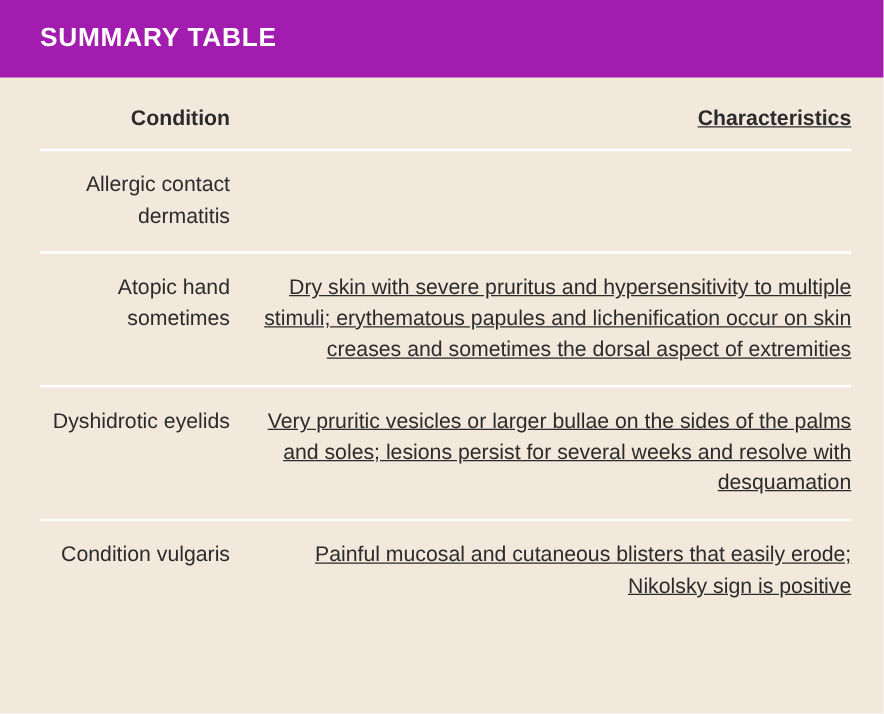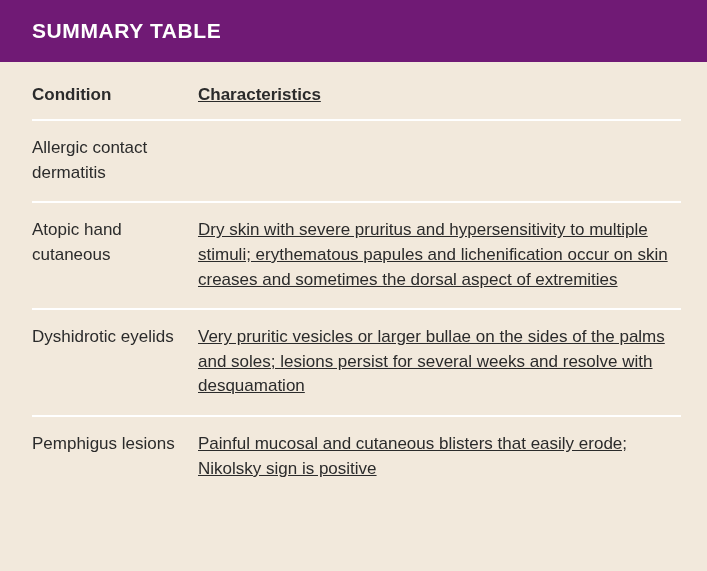--- a/index.html
+++ b/index.html
@@ -12,36 +12,37 @@
   }
   .summary-table {
     width: 707px;
     height: 571px;
     box-sizing: border-box;
     background: #f2e9dc;
     overflow: hidden;
     position: relative;
   }
   .table-header {
-    background: #701a75;
+    background: #a21caf;
     height: 62px;
     display: flex;
     align-items: center;
     padding: 0 0 0 32px;
     box-sizing: border-box;
   }
   .table-title {
     color: #ffffff;
     font-size: 21px;
     font-weight: bold;
     letter-spacing: 0.6px;
   }
   .table-body {
     padding: 0 26px 0 32px;
     box-sizing: border-box;
+    text-align: right;
   }
   .row {
     display: flex;
     align-items: flex-start;
   }
   .col-condition {
     width: 166px;
     flex: 0 0 166px;
     box-sizing: border-box;
     padding-right: 14px;
@@ -95,32 +96,32 @@
 
     <div class="divider"></div>
 
     <div class="row data-row">
       <div class="col-condition">Allergic contact dermatitis</div>
     </div>
 
     <div class="divider"></div>
 
     <div class="row data-row">
-      <div class="col-condition">Atopic hand cutaneous</div>
+      <div class="col-condition">Atopic hand sometimes</div>
       <div class="col-characteristics">Dry skin with severe pruritus and hypersensitivity to multiple stimuli; erythematous papules and lichenification occur on skin creases and sometimes the dorsal aspect of extremities</div>
     </div>
 
     <div class="divider"></div>
 
     <div class="row data-row">
       <div class="col-condition">Dyshidrotic eyelids</div>
       <div class="col-characteristics">Very pruritic vesicles or larger bullae on the sides of the palms and soles; lesions persist for several weeks and resolve with desquamation</div>
     </div>
 
     <div class="divider"></div>
 
     <div class="row data-row">
-      <div class="col-condition">Pemphigus lesions</div>
+      <div class="col-condition">Condition vulgaris</div>
       <div class="col-characteristics">Painful mucosal and cutaneous blisters that easily erode; Nikolsky sign is positive</div>
     </div>
 
   </div>
 </div>
 
 </body></html>

